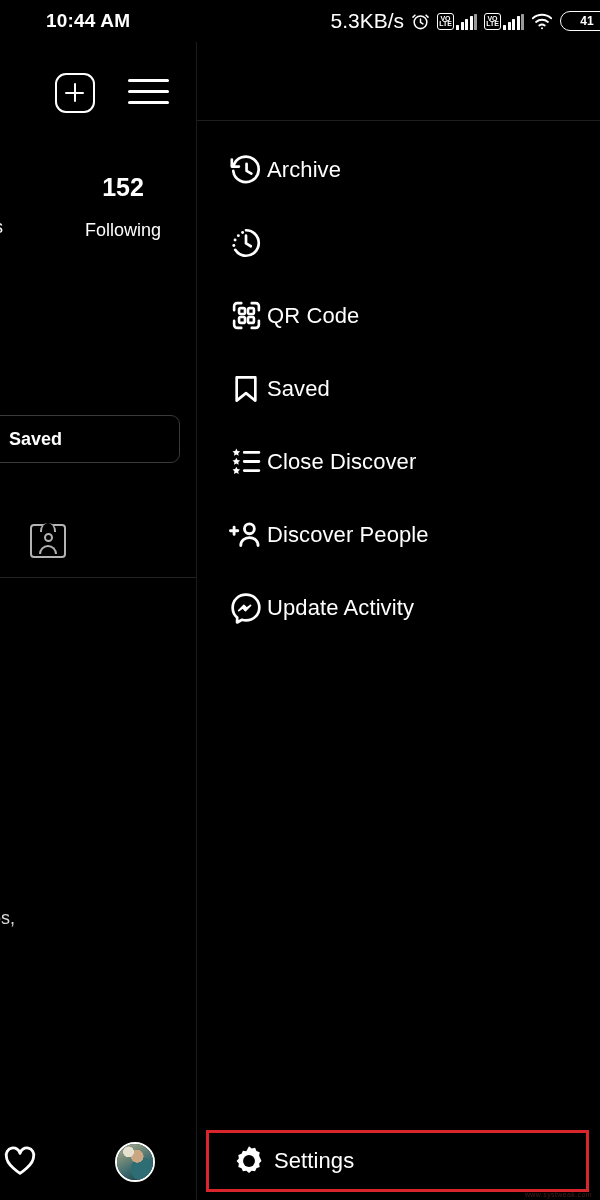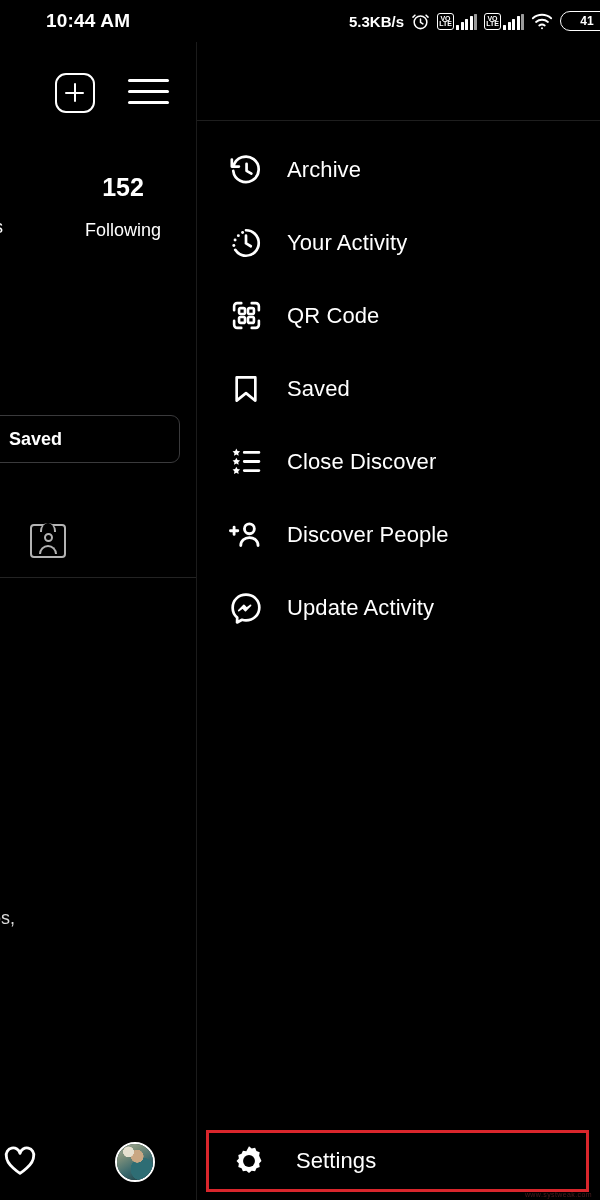--- a/index.html
+++ b/index.html
@@ -12,21 +12,21 @@
   #screen { position:relative; width:600px; height:1200px; background:#000; }
 
   
   .statusbar {
     position:absolute; top:0; left:0; width:600px; height:42px;
     display:flex; align-items:center; justify-content:space-between;
     padding:0 14px 0 18px; color:#fff;margin-left:28px;
   }
   .sb-time { font-size:19px; font-weight:bold; letter-spacing:.2px; }
   .sb-right { display:flex; align-items:center; gap:7px; }
-  .sb-net { font-size:15px; font-weight:bold; letter-spacing:0; }
+  .sb-net { font-size:21px; font-weight:normal; letter-spacing:0; }
   .sb-ico { display:flex; align-items:center; }
   .volte-grp { display:flex; align-items:flex-end; gap:2px; }
   .volte {
     width:17px; height:17px; border:1.6px solid #fff; border-radius:3px;
     display:flex; flex-direction:column; align-items:center; justify-content:center;
     line-height:.78; font-size:7px; font-weight:bold; color:#fff;
   }
   .bars { display:flex; align-items:flex-end; gap:1.5px; height:16px; }
   .bars i { display:block; width:3px; background:#fff; border-radius:.5px; }
   .bars i:nth-child(1){height:5px;}
@@ -114,28 +114,28 @@
 
   .menu { position:absolute; top:91px; left:0; width:404px; }
   .menu-item {
     position:relative; height:73px; display:flex; align-items:center; padding-left:28px;
   }
   .mi-icon {
     width:42px; height:42px; flex:0 0 42px;
     display:flex; align-items:center; justify-content:center;
   }
   .mi-icon svg { display:block; }
-  .mi-label { margin-left:20px; font-size:22px; color:#fff; letter-spacing:.1px; }
+  .mi-label { font-size:22px; color:#fff; letter-spacing:.1px; }
 
   
   .settings-row {
     position:absolute; left:9px; top:1088px; width:383px; height:62px;
     border:3px solid #d9262c; display:flex; align-items:center; padding-left:19px;
   }
-  .settings-row .mi-label { margin-left:26px; }
+  .settings-row .mi-label { margin-left:4px; }
   .watermark {
     position:absolute; right:8px; bottom:2px;
     font-size:7px; color:#4a1d1f; letter-spacing:.4px;
     font-family:"Liberation Sans", sans-serif; white-space:nowrap;
   }
 </style>
 </head>
 <body>
 
 <div id="screen">
@@ -253,21 +253,20 @@
         <span class="mi-icon">
           <svg width="34" height="34" viewBox="0 0 24 24" fill="none" stroke="#fff" stroke-width="1.9" stroke-linecap="round">
             <path d="M12 3a9 9 0 0 1 0 18 9 9 0 0 1-7.6-4.2"></path>
             <path d="M12 6.8v5.4l3.4 2.1"></path>
             <circle cx="3.4" cy="13.7" r="1.05" fill="#fff" stroke="none"></circle>
             <circle cx="4.3" cy="9.9" r="1.05" fill="#fff" stroke="none"></circle>
             <circle cx="6.6" cy="6.8" r="1.05" fill="#fff" stroke="none"></circle>
             <circle cx="9.6" cy="4.6" r="1.05" fill="#fff" stroke="none"></circle>
           </svg>
         </span>
-        <span class="mi-label">Your Activity</span>
       </div>
 
       <div class="menu-item">
         <span class="mi-icon">
           <svg width="33" height="33" viewBox="0 0 24 24" fill="none" stroke="#fff" stroke-width="1.9" stroke-linecap="round" stroke-linejoin="round">
             <path d="M3 8.2V5.2A2.2 2.2 0 0 1 5.2 3h3"></path>
             <path d="M15.8 3h3A2.2 2.2 0 0 1 21 5.2v3"></path>
             <path d="M21 15.8v3a2.2 2.2 0 0 1-2.2 2.2h-3"></path>
             <path d="M8.2 21h-3A2.2 2.2 0 0 1 3 18.8v-3"></path>
             <rect x="6.6" y="6.6" width="4.3" height="4.3" rx="1.1"></rect>

